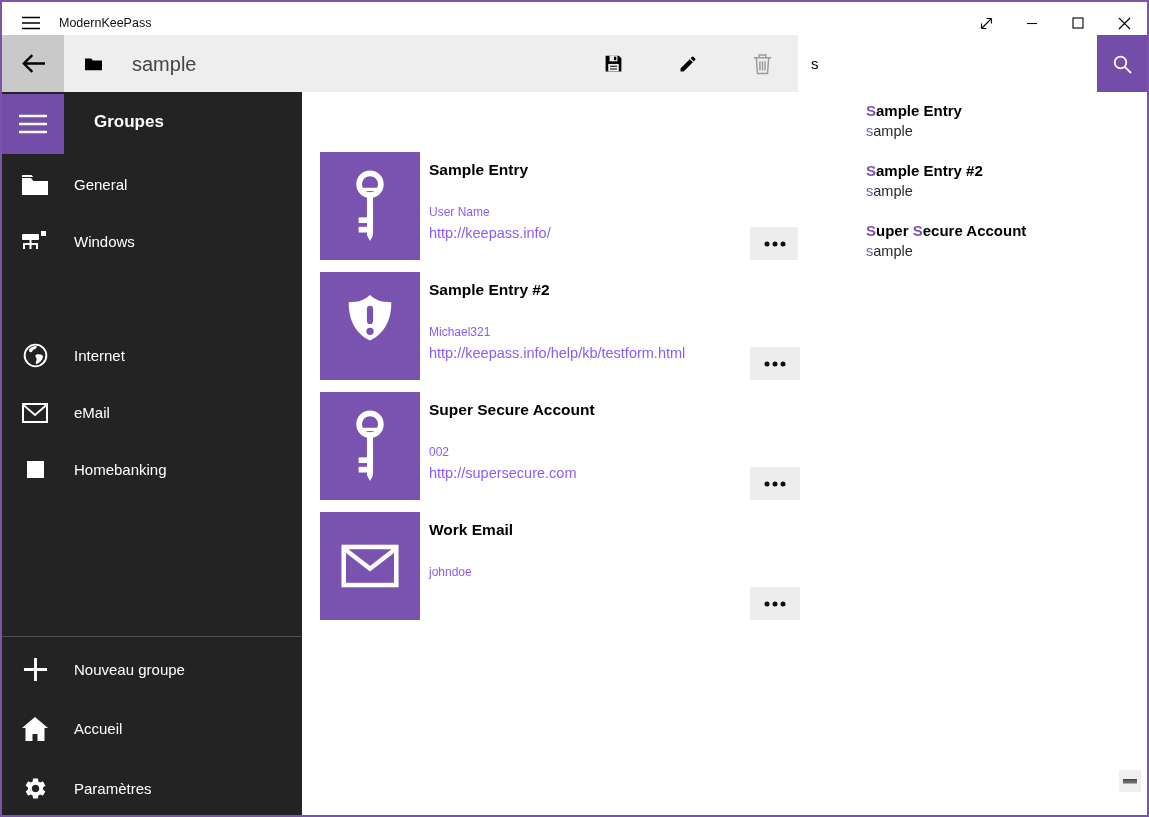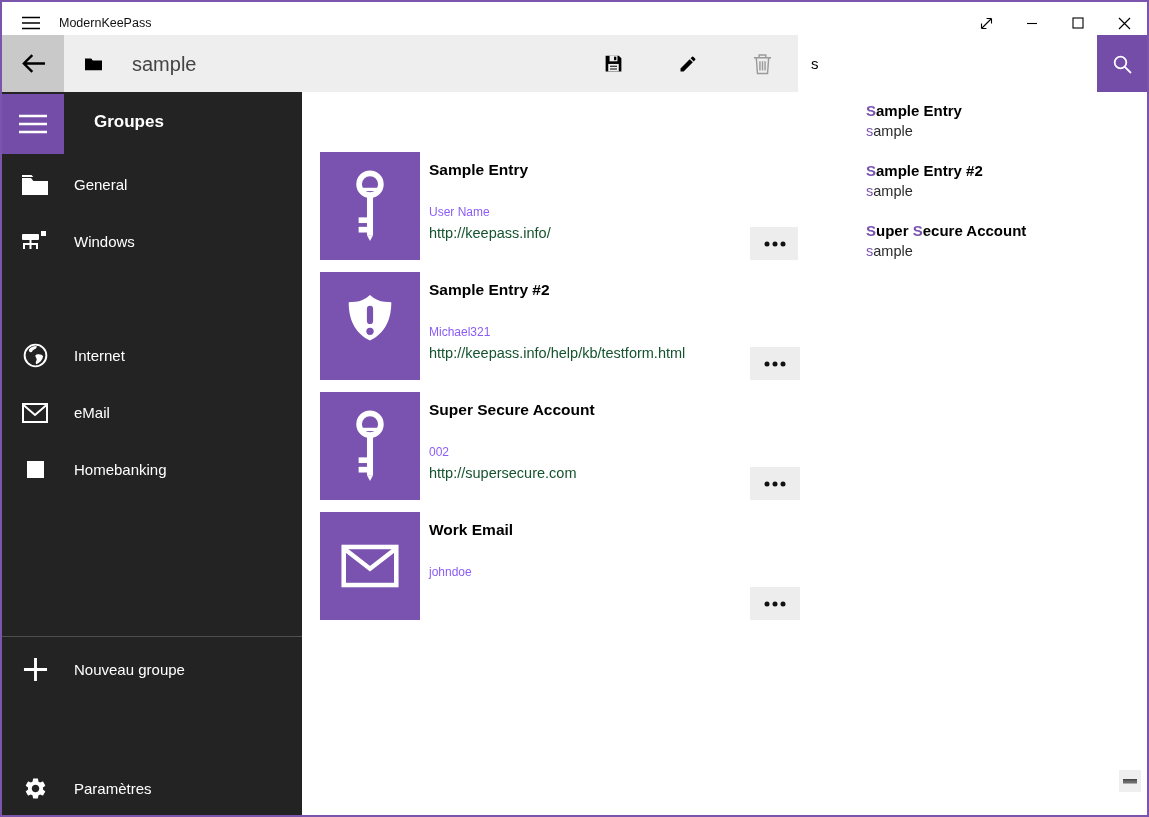--- a/index.html
+++ b/index.html
@@ -51,21 +51,21 @@
   .side-action .lbl{margin-left:25px;}
 
   
   .main{position:absolute;top:90px;left:300px;right:0;bottom:0;background:#fff;}
   .entry{position:absolute;left:18px;width:790px;height:108px;}
   .er-0{top:60px}.er-1{top:180px}.er-2{top:300px}.er-3{top:420px}
   .tile{position:absolute;left:0;top:0;width:100px;height:108px;background:#7a52b0;
     display:flex;align-items:center;justify-content:center;}
   .e-title{position:absolute;left:109px;top:9px;font-size:15.5px;font-weight:700;color:#000;}
   .e-user{position:absolute;left:109px;top:53px;font-size:12px;color:#8b5cf6;}
-  .e-url{position:absolute;left:109px;top:73px;font-size:14.5px;color:#14532d;text-align:center;}
+  .e-url{position:absolute;left:109px;top:73px;font-size:14.5px;color:#8b5cf6;text-align:center;}
   .more-btn{position:absolute;left:430px;top:75px;width:50px;height:33px;background:#ededed;
     border:none;display:flex;align-items:center;justify-content:center;}
 
   
   .suggest{position:absolute;left:796px;top:90px;width:349px;height:190px;background:#fff;z-index:6;}
   .sug{position:absolute;left:0;width:100%;height:60px;box-sizing:border-box;padding-left:68px;}
   .sg-0{top:6px}.sg-1{top:66px}.sg-2{top:126px}
   .sug-title{font-size:15px;font-weight:700;color:#000;line-height:20px;margin-top:3px;}
   .sug-sub{font-size:14.5px;color:#2a2a2a;line-height:20px;}
   .hl{color:#7a52b0;}
@@ -235,20 +235,28 @@
     <div class="side-divider"></div>
 
     <div class="side-action sa-0">
       <span class="ic">
         <svg width="25" height="25" viewBox="0 0 26 26">
             <path d="M13 1v24M1 13h24" stroke="#fff" stroke-width="3" fill="none"></path>
           </svg>
       </span>
       <span class="lbl">Nouveau groupe</span>
     </div>
+    <div class="side-action sa-1">
+      <span class="ic">
+        <svg width="26" height="24" viewBox="0 0 26 24">
+            <path fill="#fff" d="M13 0 0 11h3.5v13h7v-7h5v7h7V11H26z"></path>
+          </svg>
+      </span>
+      <span class="lbl">Accueil</span>
+    </div>
     <div class="side-action sa-2">
       <span class="ic">
         <svg width="25" height="25" viewBox="0 0 24 24">
             <path fill="#fff" d="M19.14 12.94c.04-.3.06-.61.06-.94 0-.32-.02-.64-.07-.94l2.03-1.58c.18-.14.23-.41.12-.61l-1.92-3.32c-.12-.22-.37-.29-.59-.22l-2.39.96c-.5-.38-1.03-.7-1.62-.94l-.36-2.54c-.04-.24-.24-.41-.48-.41h-3.84c-.24 0-.43.17-.47.41l-.36 2.54c-.59.24-1.13.57-1.62.94l-2.39-.96c-.22-.08-.47 0-.59.22L2.74 8.87c-.12.21-.08.47.12.61l2.03 1.58c-.05.3-.09.63-.09.94s.02.64.07.94l-2.03 1.58c-.18.14-.23.41-.12.61l1.92 3.32c.12.22.37.29.59.22l2.39-.96c.5.38 1.03.7 1.62.94l.36 2.54c.05.24.24.41.48.41h3.84c.24 0 .44-.17.47-.41l.36-2.54c.59-.24 1.13-.56 1.62-.94l2.39.96c.22.08.47 0 .59-.22l1.92-3.32c.12-.22.07-.47-.12-.61l-2.01-1.58zM12 15.6c-1.98 0-3.6-1.62-3.6-3.6s1.62-3.6 3.6-3.6 3.6 1.62 3.6 3.6-1.62 3.6-3.6 3.6z"></path>
           </svg>
       </span>
       <span class="lbl">Paramètres</span>
     </div>
   </div>
 

